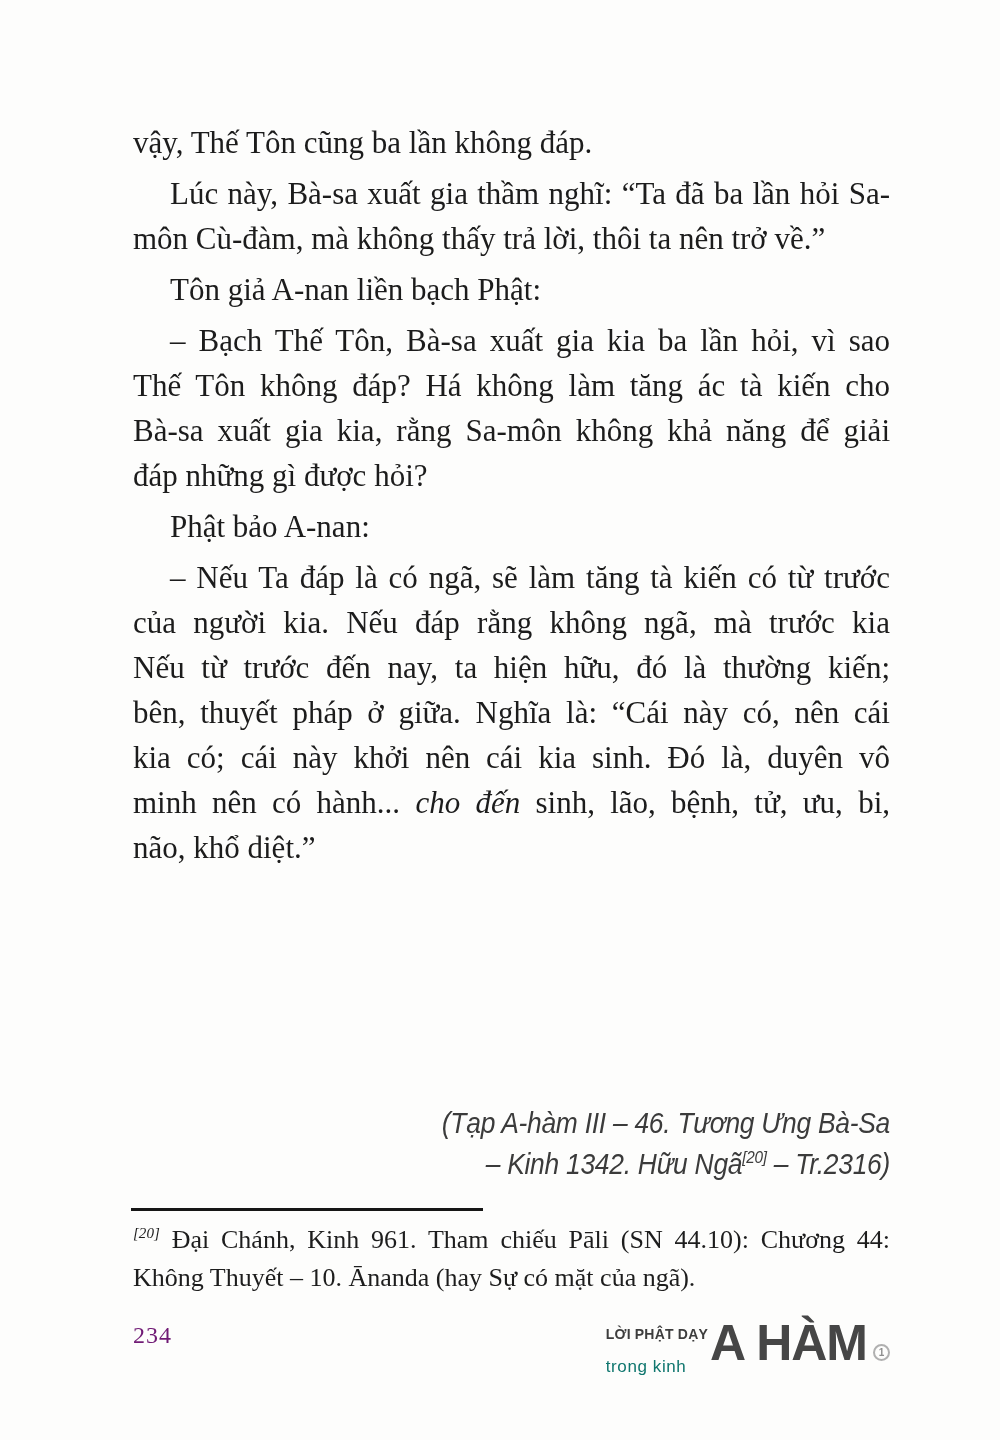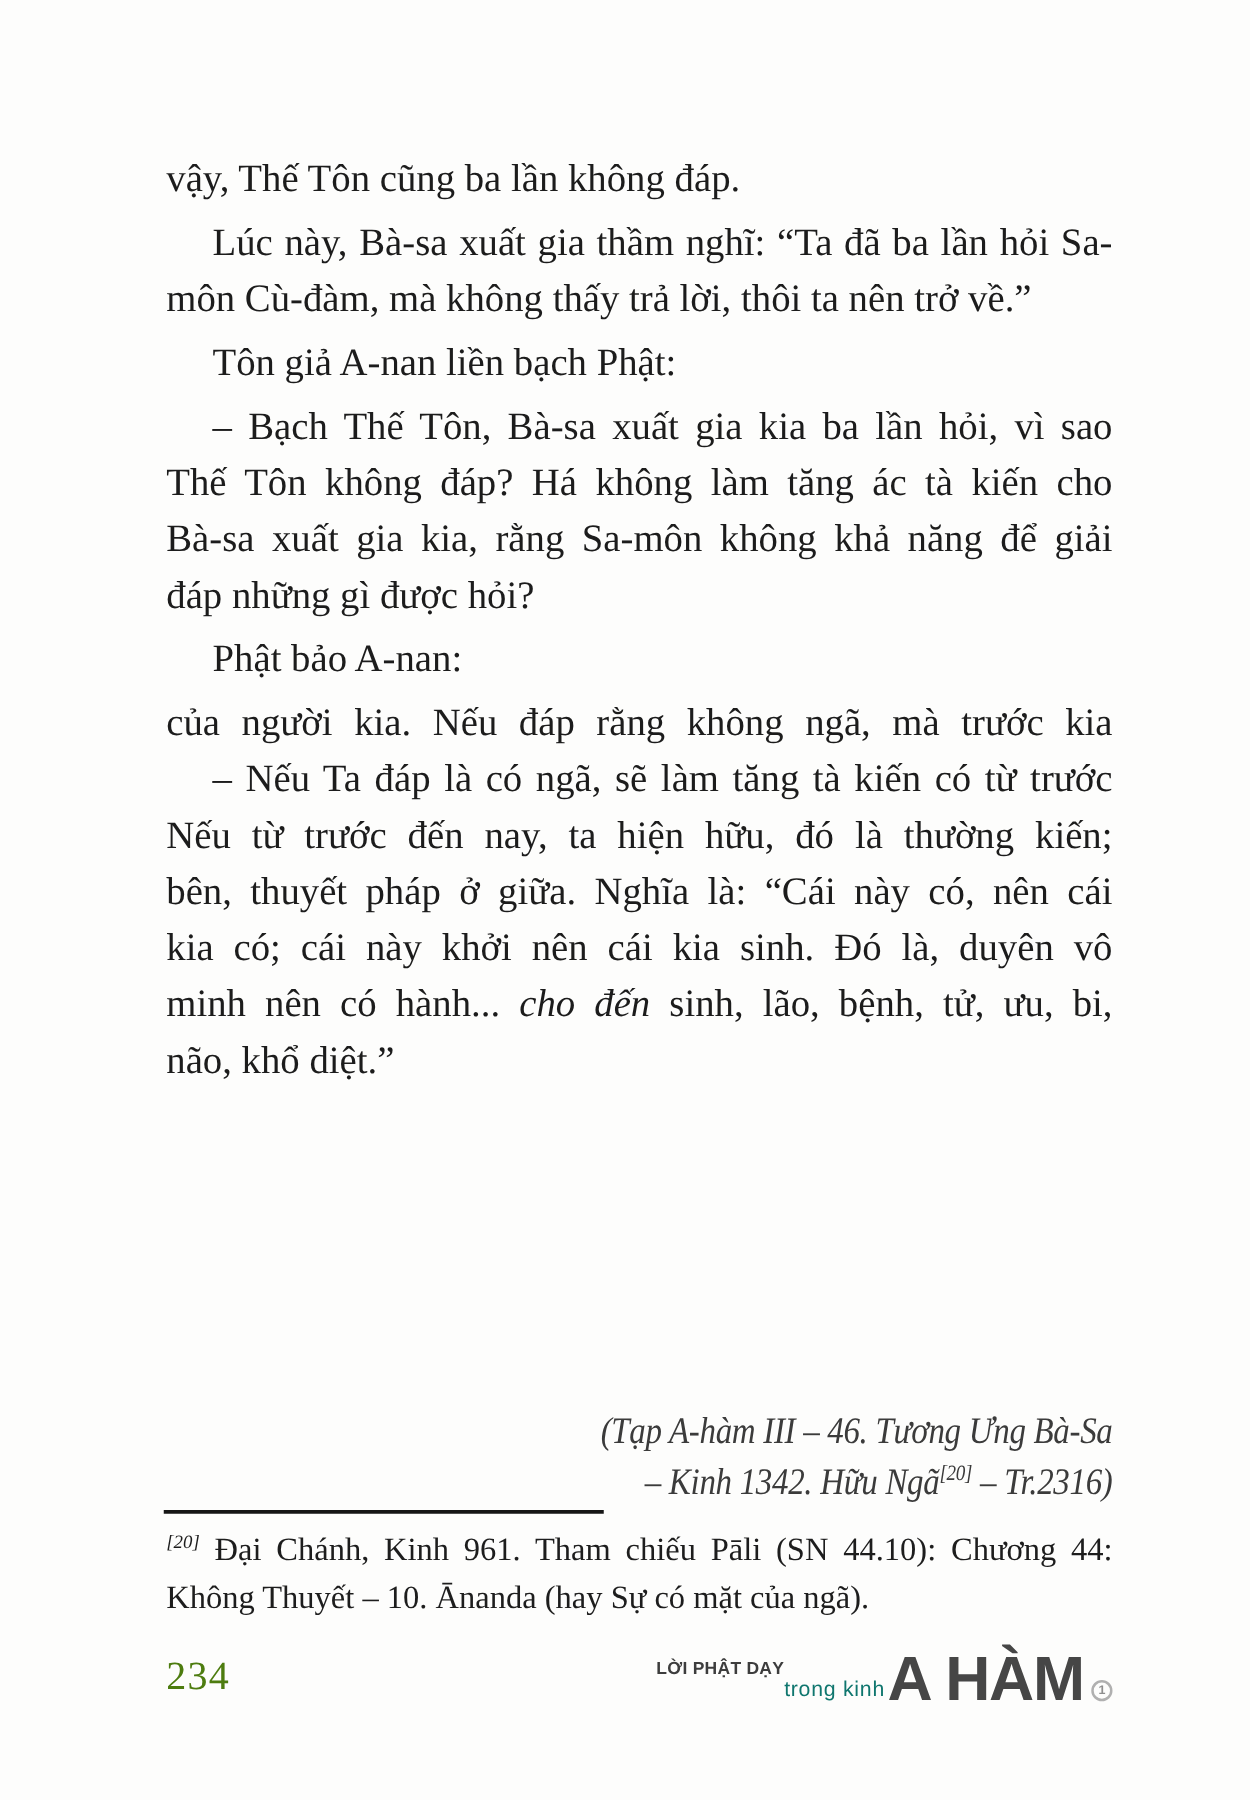--- a/index.html
+++ b/index.html
@@ -30,25 +30,24 @@
   .it { font-style: italic; }
   sup.fn-ref {
     font-size: 0.58em; font-style: italic;
     vertical-align: super; line-height: 0;
   }
 
   
   .citation {
     position: absolute;
     right: 110px; top: 1102px; width: 757px;
-    font-family: Liberation Serif, serif;
+    font-family: Liberation Sans, sans-serif;
     font-style: italic; font-weight: 300;
     font-size: 30px; line-height: 41px;
     color: #3b3b3b;
-    margin-top: 22px;
   }
   .citation .line {
     height: 41px; text-align: right; text-align-last: right;
     transform: scaleX(0.88); transform-origin: 100% 50%;
     letter-spacing: -0.3px;
   }
 
   
   .footnote-divider {
     position: absolute;
@@ -59,30 +58,30 @@
     position: absolute;
     left: 133px; top: 1221px; width: 757px;
     font-size: 26px; line-height: 38px; color: #1d1d1d;
   }
   .footnote .line { height: 38px; }
 
   
   .page-number {
     position: absolute;
     left: 133px; top: 1322px;
-    font-size: 32px; color: #4d7c0f;
+    font-size: 24px; color: #701a75;
     letter-spacing: 1px;
   }
   .logo {
     position: absolute;
     right: 110px; top: 1324px;
     display: flex; align-items: flex-start;
     font-family: "Liberation Sans", "DejaVu Sans", sans-serif;
   }
-  .logo-taglines { display: flex; padding-top: 3px; }
+  .logo-taglines { display: flex; flex-direction: column; padding-top: 3px; }
   .logo-tagline-top {
     font-size: 14px; font-weight: 700; color: #3d3d3d;
     letter-spacing: 0.2px; line-height: 15px; white-space: nowrap;
   }
   .logo-tagline-bottom {
     font-size: 17px; font-weight: 400; color: #0f766e;
     letter-spacing: 0.6px; line-height: 18px; white-space: nowrap; margin-top: 16px;
   }
   .logo-title {
     font-size: 50px; font-weight: 700; color: #464646;
@@ -117,22 +116,22 @@
       <div class="para indent">
         <div class="line first"><span>– Bạch Thế Tôn, Bà-sa xuất gia kia ba lần hỏi, vì sao</span></div>
         <div class="line"><span>Thế Tôn không đáp? Há không làm tăng ác tà kiến cho</span></div>
         <div class="line"><span>Bà-sa xuất gia kia, rằng Sa-môn không khả năng để giải</span></div>
         <div class="line last"><span>đáp những gì được hỏi?</span></div>
       </div>
       <div class="para indent">
         <div class="line first last"><span>Phật bảo A-nan:</span></div>
       </div>
       <div class="para indent">
+        <div class="line first"><span>– Nếu Ta đáp là có ngã, sẽ làm tăng tà kiến có từ trước</span></div>
         <div class="line"><span>của người kia. Nếu đáp rằng không ngã, mà trước kia</span></div>
-        <div class="line first"><span>– Nếu Ta đáp là có ngã, sẽ làm tăng tà kiến có từ trước</span></div>
         <div class="line"><span>Nếu từ trước đến nay, ta hiện hữu, đó là thường kiến;</span></div>
         <div class="line"><span>bên, thuyết pháp ở giữa. Nghĩa là: “Cái này có, nên cái</span></div>
         <div class="line"><span>kia có; cái này khởi nên cái kia sinh. Đó là, duyên vô</span></div>
         <div class="line"><span>minh nên có hành... </span><span class="it">cho đến</span><span> sinh, lão, bệnh, tử, ưu, bi,</span></div>
         <div class="line last"><span>não, khổ diệt.”</span></div>
       </div>
     </div>
 
   <div class="citation">
       <div class="line"><span>(Tạp A-hàm III – 46. Tương Ưng Bà-Sa</span></div>

